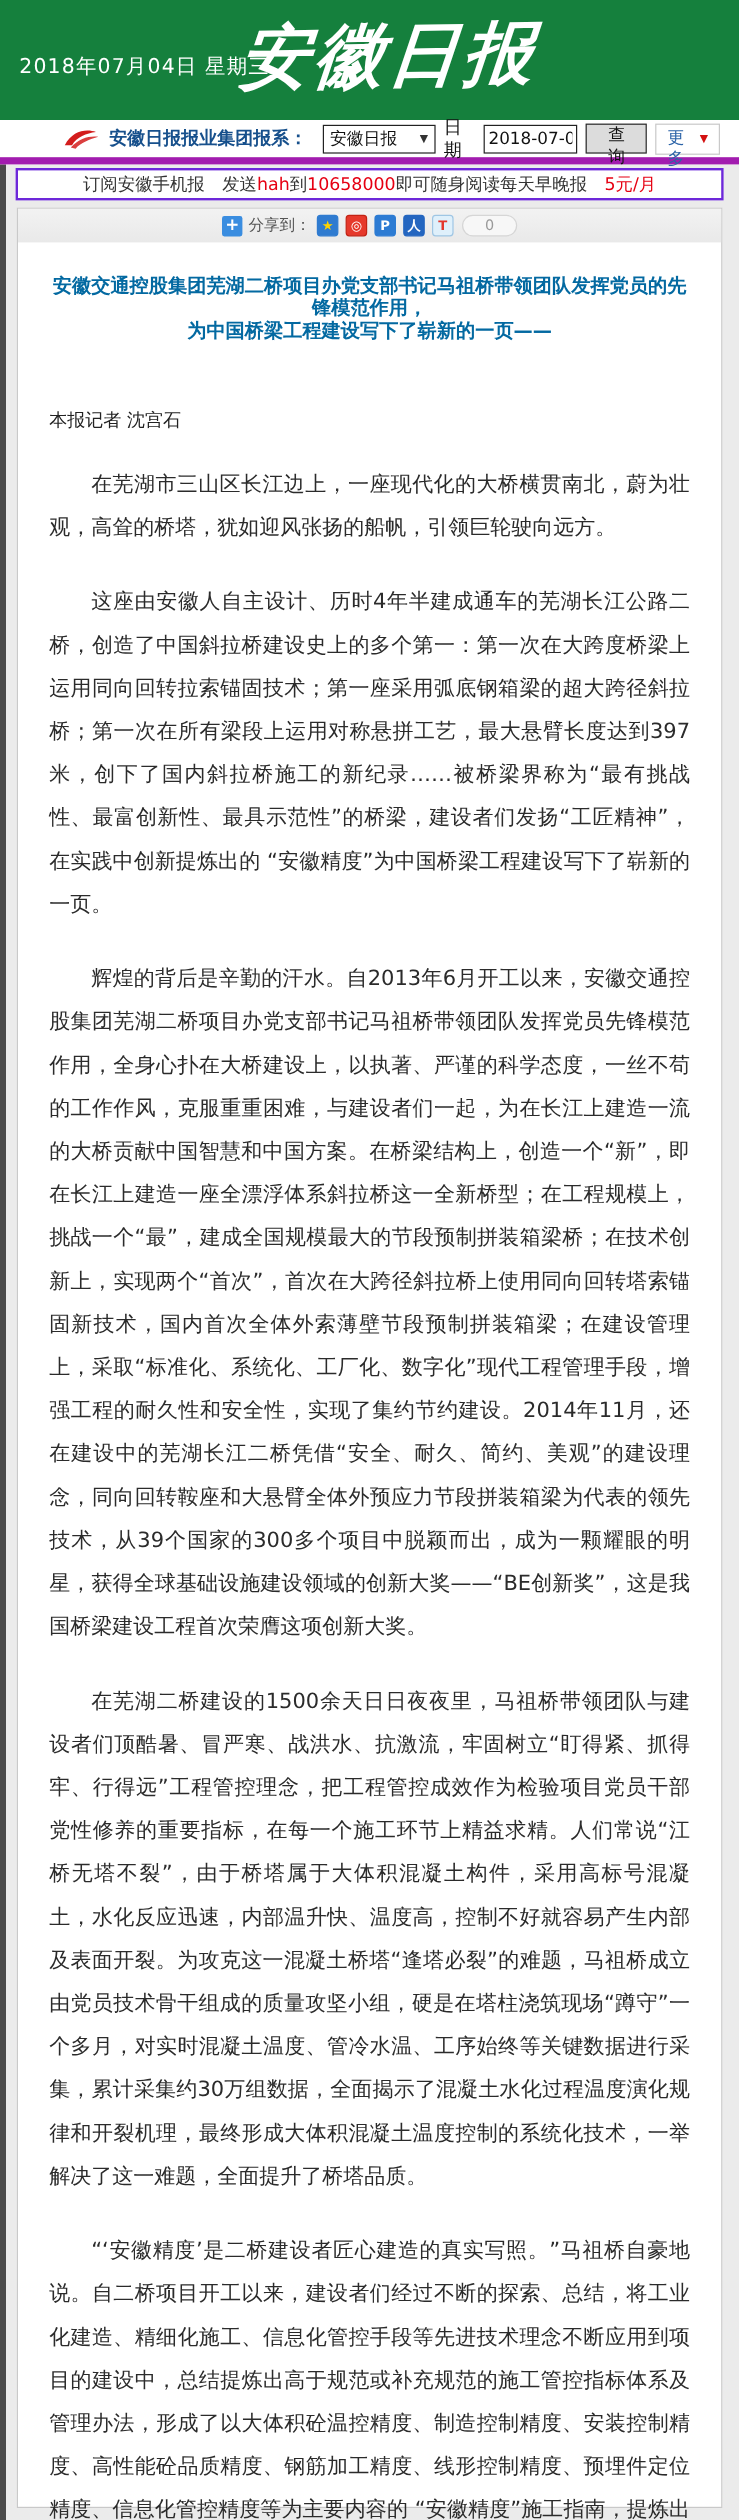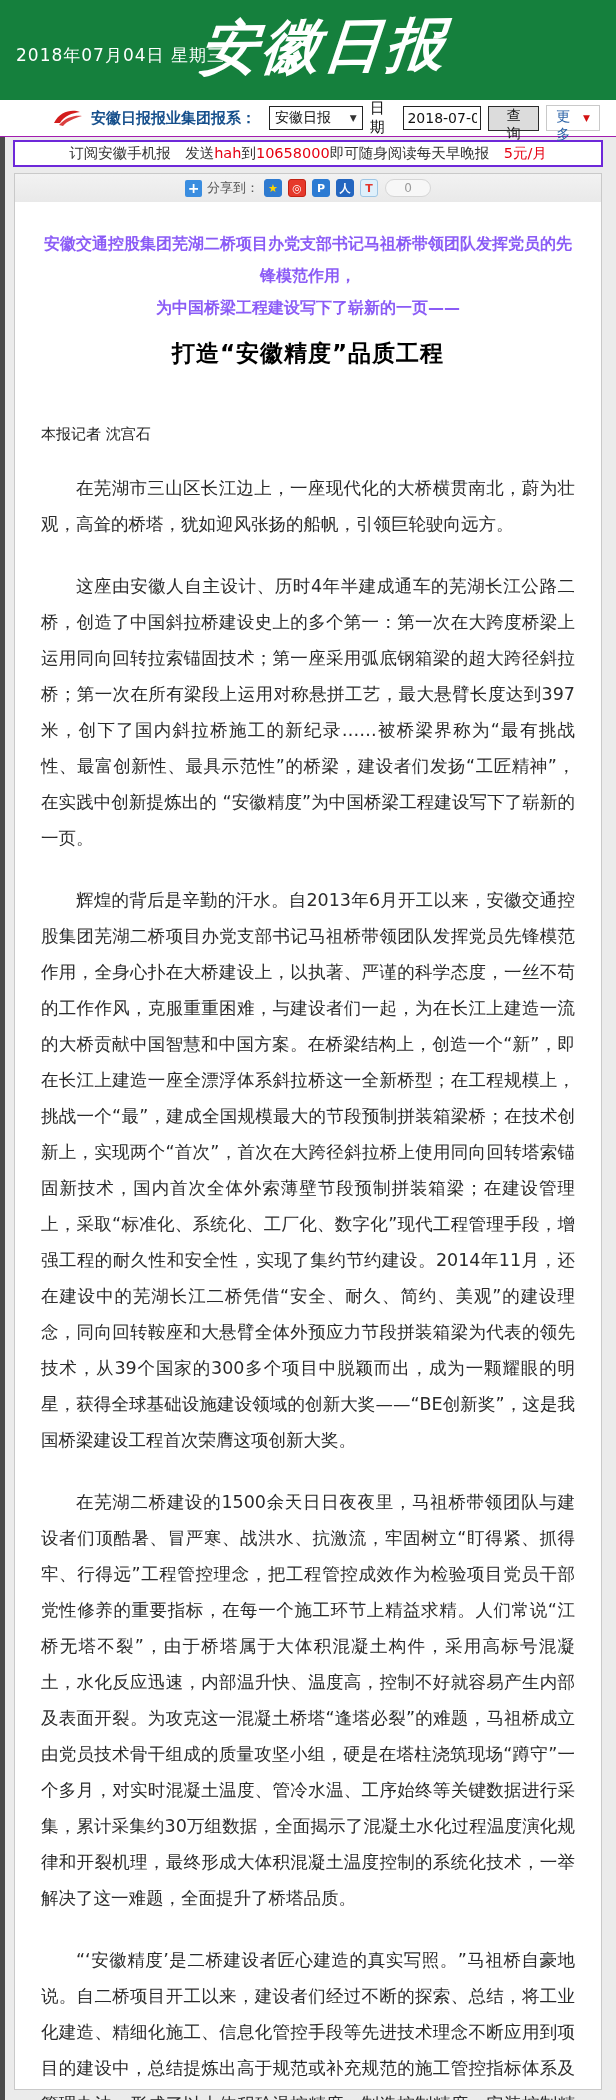--- a/index.html
+++ b/index.html
@@ -24,21 +24,21 @@
     color:#ffffff; font-size:17px; letter-spacing:1px;
   }
   .masthead .logo {
     position:absolute; left:200px; top:8px;
     color:#ffffff; font-size:58px; font-weight:bold; font-style:italic;
     transform:skewX(-6deg) rotate(-1deg);
     letter-spacing:4px; white-space:nowrap;
   }
   
   .toolbar {
-    height:37px; background:#ffffff; border-bottom:1px solid #a21caf;
+    height:37px; background:#ffffff; border-bottom:6px solid #a21caf;
     display:flex; align-items:center; padding:0 10px; gap:7px;
     position:relative; z-index:6;
   }
   .brand-mark { width:34px; height:22px; margin-left:40px; flex:0 0 auto; }
   .brand-text { color:#17508c; font-weight:bold; font-size:15px; white-space:nowrap; margin-right:6px; }
   .paper-select {
     width:104px; height:24px; border:1px solid #222; background:#fff;
     display:flex; align-items:center; justify-content:space-between;
     padding:0 5px; font-size:14px; color:#111; cursor:default;
   }
@@ -89,22 +89,22 @@
     font-size:11px; font-weight:bold; border:1px solid transparent;
   }
   .share-count {
     min-width:46px; height:18px; background:#f7f7f7; border:1px solid #d6d6d6;
     border-radius:9px; color:#9a9a9a; font-size:12px;
     display:flex; align-items:center; justify-content:center; cursor:pointer;
     margin-left:2px;
   }
   .article-body { padding:24px 26px 20px 26px; }
   .subtitle {
-    text-align:center; font-weight:bold; font-size:16px; color:#8b5cf6;
-    line-height:32px; margin-top:2px;
+    text-align:center; font-weight:bold; font-size:16px; color:#0369a1;
+    line-height:19px; margin-top:2px;
   }
   .main-title {
     text-align:center; font-weight:bold; font-size:23px; color:#000;
     margin-top:14px; letter-spacing:1px;
   }
   .byline { font-size:15px; color:#222; margin-top:56px; }
   .paragraphs { margin-top:8px; }
   .paragraphs p {
     font-size:17.5px; color:#2b2b2b; line-height:36px;
     text-align:justify; text-indent:2em; margin-top:26px;
@@ -157,21 +157,20 @@
         <span class="share-icon" style="background: rgb(223, 240, 251); color: rgb(227, 55, 46); border-color: rgb(159, 198, 228);">T</span>
       </span>
     <span class="share-count">0</span>
   </div>
 
   <div class="article-body">
     <div class="subtitle">
       <div>安徽交通控股集团芜湖二桥项目办党支部书记马祖桥带领团队发挥党员的先锋模范作用，</div>
       <div>为中国桥梁工程建设写下了崭新的一页——</div>
     </div>
-    <div class="main-title">打造“安徽精度”品质工程</div>
     <div class="byline">本报记者 沈宫石</div>
     <div class="paragraphs">
         <p>在芜湖市三山区长江边上，一座现代化的大桥横贯南北，蔚为壮观，高耸的桥塔，犹如迎风张扬的船帆，引领巨轮驶向远方。</p>
         <p>这座由安徽人自主设计、历时4年半建成通车的芜湖长江公路二桥，创造了中国斜拉桥建设史上的多个第一：第一次在大跨度桥梁上运用同向回转拉索锚固技术；第一座采用弧底钢箱梁的超大跨径斜拉桥；第一次在所有梁段上运用对称悬拼工艺，最大悬臂长度达到397米，创下了国内斜拉桥施工的新纪录……被桥梁界称为“最有挑战性、最富创新性、最具示范性”的桥梁，建设者们发扬“工匠精神”，在实践中创新提炼出的 “安徽精度”为中国桥梁工程建设写下了崭新的一页。</p>
         <p>辉煌的背后是辛勤的汗水。自2013年6月开工以来，安徽交通控股集团芜湖二桥项目办党支部书记马祖桥带领团队发挥党员先锋模范作用，全身心扑在大桥建设上，以执著、严谨的科学态度，一丝不苟的工作作风，克服重重困难，与建设者们一起，为在长江上建造一流的大桥贡献中国智慧和中国方案。在桥梁结构上，创造一个“新”，即在长江上建造一座全漂浮体系斜拉桥这一全新桥型；在工程规模上，挑战一个“最”，建成全国规模最大的节段预制拼装箱梁桥；在技术创新上，实现两个“首次”，首次在大跨径斜拉桥上使用同向回转塔索锚固新技术，国内首次全体外索薄壁节段预制拼装箱梁；在建设管理上，采取“标准化、系统化、工厂化、数字化”现代工程管理手段，增强工程的耐久性和安全性，实现了集约节约建设。2014年11月，还在建设中的芜湖长江二桥凭借“安全、耐久、简约、美观”的建设理念，同向回转鞍座和大悬臂全体外预应力节段拼装箱梁为代表的领先技术，从39个国家的300多个项目中脱颖而出，成为一颗耀眼的明星，获得全球基础设施建设领域的创新大奖——“BE创新奖”，这是我国桥梁建设工程首次荣膺这项创新大奖。</p>
         <p>在芜湖二桥建设的1500余天日日夜夜里，马祖桥带领团队与建设者们顶酷暑、冒严寒、战洪水、抗激流，牢固树立“盯得紧、抓得牢、行得远”工程管控理念，把工程管控成效作为检验项目党员干部党性修养的重要指标，在每一个施工环节上精益求精。人们常说“江桥无塔不裂”，由于桥塔属于大体积混凝土构件，采用高标号混凝土，水化反应迅速，内部温升快、温度高，控制不好就容易产生内部及表面开裂。为攻克这一混凝土桥塔“逢塔必裂”的难题，马祖桥成立由党员技术骨干组成的质量攻坚小组，硬是在塔柱浇筑现场“蹲守”一个多月，对实时混凝土温度、管冷水温、工序始终等关键数据进行采集，累计采集约30万组数据，全面揭示了混凝土水化过程温度演化规律和开裂机理，最终形成大体积混凝土温度控制的系统化技术，一举解决了这一难题，全面提升了桥塔品质。</p>
         <p>“‘安徽精度’是二桥建设者匠心建造的真实写照。”马祖桥自豪地说。自二桥项目开工以来，建设者们经过不断的探索、总结，将工业化建造、精细化施工、信息化管控手段等先进技术理念不断应用到项目的建设中，总结提炼出高于规范或补充规范的施工管控指标体系及管理办法，形成了以大体积砼温控精度、制造控制精度、安装控制精度、高性能砼品质精度、钢筋加工精度、线形控制精度、预埋件定位精度、信息化管控精度等为主要内容的 “安徽精度”施工指南，提炼出752条技术指标，其中高于规范的指标145条，新增指标多达60多项，并出版了《安徽精度》系列丛书。</p>
       </div>
   </div>
 

